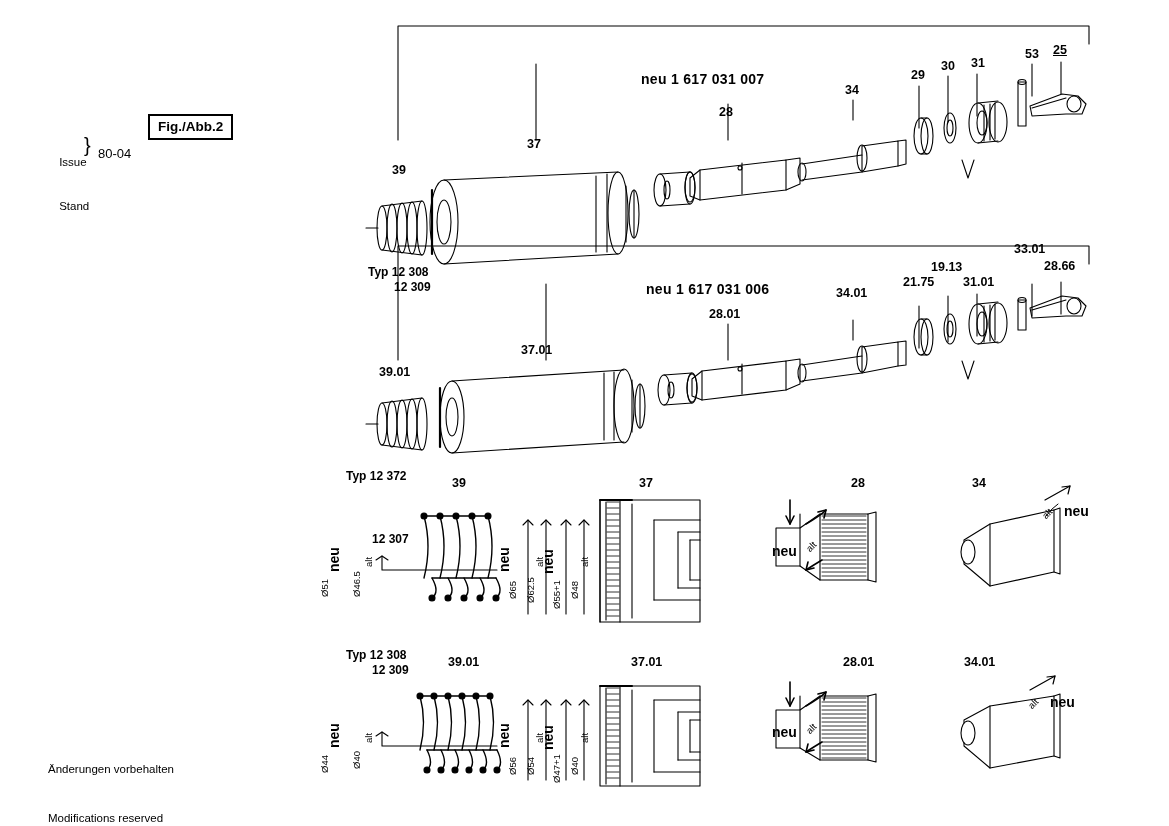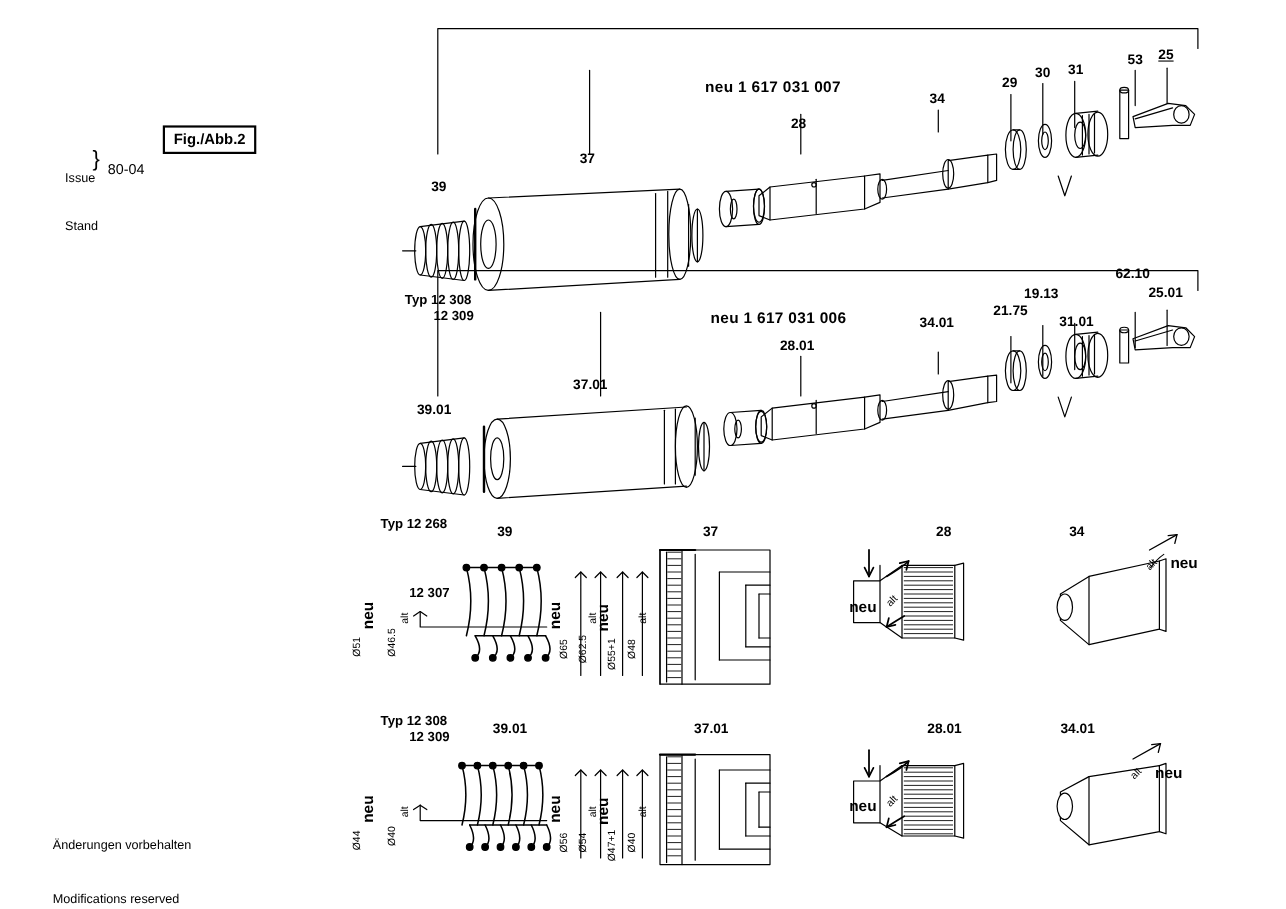--- a/index.html
+++ b/index.html
@@ -476,25 +476,25 @@
   <div class="abs typ-lbl" style="left:394px; top:280px;">12 309</div>
 
   <div class="abs title-lbl" style="left:646px; top:256px;">neu 1 617 031 006</div>
 
   <div class="abs lbl" style="left:379px; top:365px;">39.01</div>
   <div class="abs lbl" style="left:521px; top:343px;">37.01</div>
   <div class="abs lbl" style="left:709px; top:307px;">28.01</div>
   <div class="abs lbl" style="left:836px; top:286px;">34.01</div>
   <div class="abs lbl" style="left:903px; top:275px;">21.75</div>
   <div class="abs lbl" style="left:931px; top:260px;">19.13</div>
-  <div class="abs lbl" style="left:963px; top:285px;">31.01</div>
-  <div class="abs lbl" style="left:1014px; top:242px;">62.10</div>
-  <div class="abs lbl" style="left:1044px; top:259px;">25.01</div>
-
-  <div class="abs typ-lbl" style="left:346px; top:469px;">Typ 12 268</div>
+  <div class="abs lbl" style="left:963px; top:275px;">31.01</div>
+  <div class="abs lbl" style="left:1014px; top:242px;">33.01</div>
+  <div class="abs lbl" style="left:1044px; top:259px;">28.66</div>
+
+  <div class="abs typ-lbl" style="left:346px; top:469px;">Typ 12 372</div>
   <div class="abs typ-lbl" style="left:372px; top:484px;margin-top:48px;">12 307</div>
 
   <div class="abs lbl" style="left:452px; top:476px;">39</div>
   <div class="abs neu-lbl rot90" style="left:342px; top:556px;">neu</div>
   <div class="abs dim-lbl rot90" style="left:330px; top:586px;">Ø51</div>
   <div class="abs dim-lbl rot90" style="left:362px; top:586px;">Ø46.5</div>
   <div class="abs dim-lbl rot90" style="left:374px; top:556px;">alt</div>
 
   <div class="abs lbl" style="left:639px; top:476px;">37</div>
   <div class="abs neu-lbl rot90" style="left:512px; top:556px;">neu</div>

